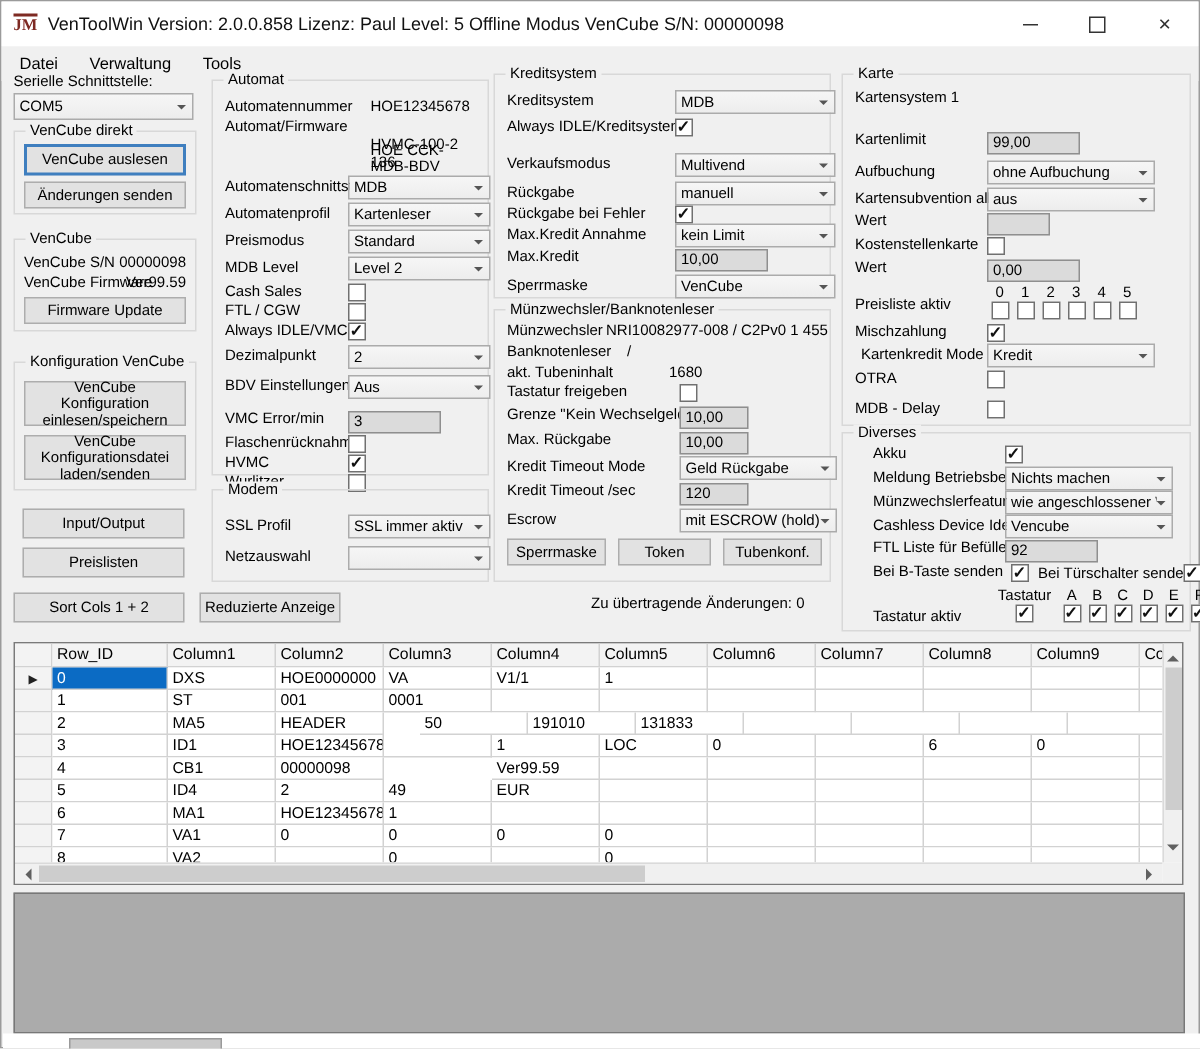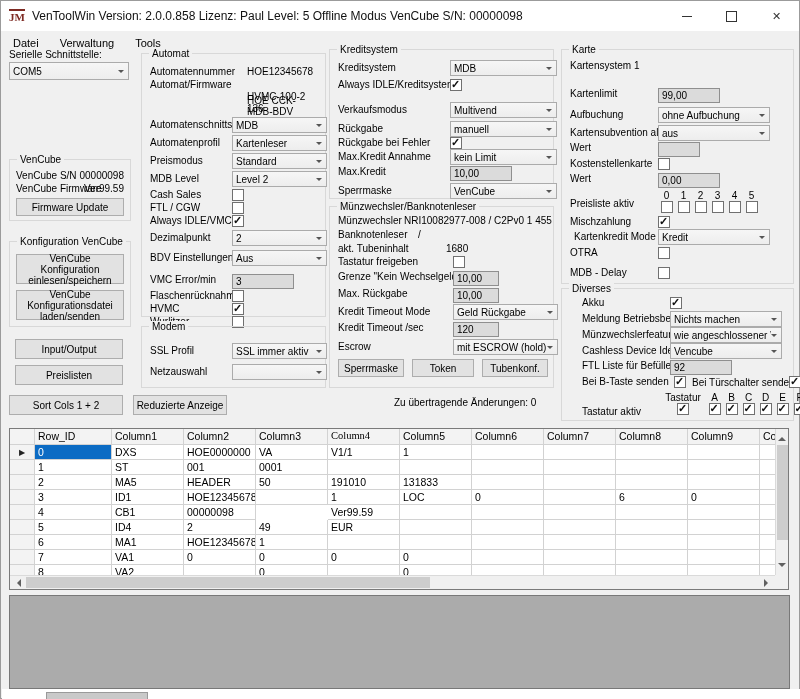--- a/index.html
+++ b/index.html
@@ -95,20 +95,25 @@
     <span class="menu-item">Verwaltung</span>
     <span class="menu-item">Tools</span>
   </div>
 
   <div style="position:absolute;left:8px;top:48px;">Serielle Schnittstelle:</div>
   <div class="combo" style="position:absolute;left:8px;top:61px;width:120px;height:18px;">
     <span class="ct">COM5</span>
     <span class="chev"></span>
   </div>
 
+  <div class="group" style="left:8px;top:86px;width:122px;height:56px;">
+    <span class="glabel">VenCube direkt</span>
+    <div class="btn focused" style="position:absolute;left:6px;top:8px;width:108px;height:21px;">VenCube auslesen</div>
+    <div class="btn" style="position:absolute;left:6px;top:33px;width:108px;height:18px;">Änderungen senden</div>
+  </div>
 
   <div class="group" style="left:8px;top:158px;width:122px;height:62px;">
     <span class="glabel">VenCube</span>
     <div class="r" style="margin:10px 6px 0 6px;height:13px;">
       <span class="lab0">VenCube S/N</span>
       <span style="position:absolute;right:0;top:0;">00000098</span>
     </div>
     <div class="r" style="margin:0 6px;height:13px;">
       <span class="lab0">VenCube Firmware</span>
       <span style="position:absolute;right:0;top:0;">Ver99.59</span>
@@ -464,21 +469,21 @@
 
   <div id="grid">
     <div id="grid-clip">
         <div id="grid-rows">
           <div class="g-row g-head">
             <div class="g-cell g-rowhdr" style="width: 25px;"></div>
             <div class="g-cell" style="width: 77px;">Row_ID</div>
             <div class="g-cell" style="width: 72px;">Column1</div>
             <div class="g-cell" style="width: 72px;">Column2</div>
             <div class="g-cell" style="width: 72px;">Column3</div>
-            <div class="g-cell" style="width: 72px; font-family: Liberation Serif, serif;">Column4</div>
+            <div class="g-cell" style="width: 72px;">Column4</div>
             <div class="g-cell" style="width: 72px;">Column5</div>
             <div class="g-cell" style="width: 72px;">Column6</div>
             <div class="g-cell" style="width: 72px;">Column7</div>
             <div class="g-cell" style="width: 72px;">Column8</div>
             <div class="g-cell" style="width: 72px;">Column9</div>
             <div class="g-cell" style="width: 72px;">Column10</div>
           </div>
           <div class="g-row">
             <div class="g-cell g-rowhdr" style="width: 25px;">
               <span class="arrow">▶</span>
@@ -507,21 +512,21 @@
             <div class="g-cell" style="width: 72px;"></div>
             <div class="g-cell" style="width: 72px;"></div>
             <div class="g-cell" style="width: 72px;"></div>
             <div class="g-cell" style="width: 72px;"></div>
           </div>
           <div class="g-row">
             <div class="g-cell g-rowhdr" style="width: 25px;"></div>
             <div class="g-cell" style="width: 77px;">2</div>
             <div class="g-cell" style="width: 72px;">MA5</div>
             <div class="g-cell" style="width: 72px;">HEADER</div>
-            <div class="g-cell" style="width: 72px;">50</div>
+            <div class="g-cell" style="width: 72px; margin-left: 24px;">50</div>
             <div class="g-cell" style="width: 72px;">191010</div>
             <div class="g-cell" style="width: 72px;">131833</div>
             <div class="g-cell" style="width: 72px;"></div>
             <div class="g-cell" style="width: 72px;"></div>
             <div class="g-cell" style="width: 72px;"></div>
             <div class="g-cell" style="width: 72px;"></div>
             <div class="g-cell" style="width: 72px;"></div>
           </div>
           <div class="g-row">
             <div class="g-cell g-rowhdr" style="width: 25px;"></div>

